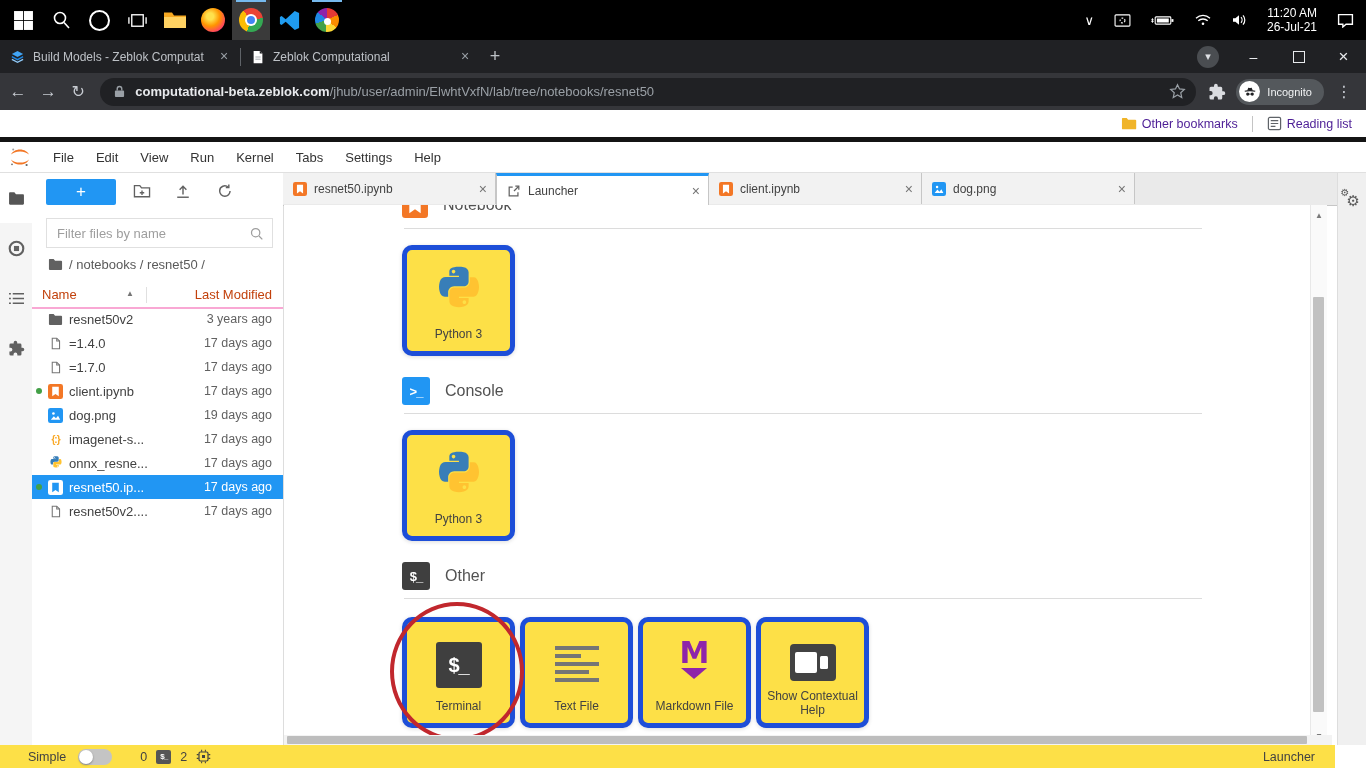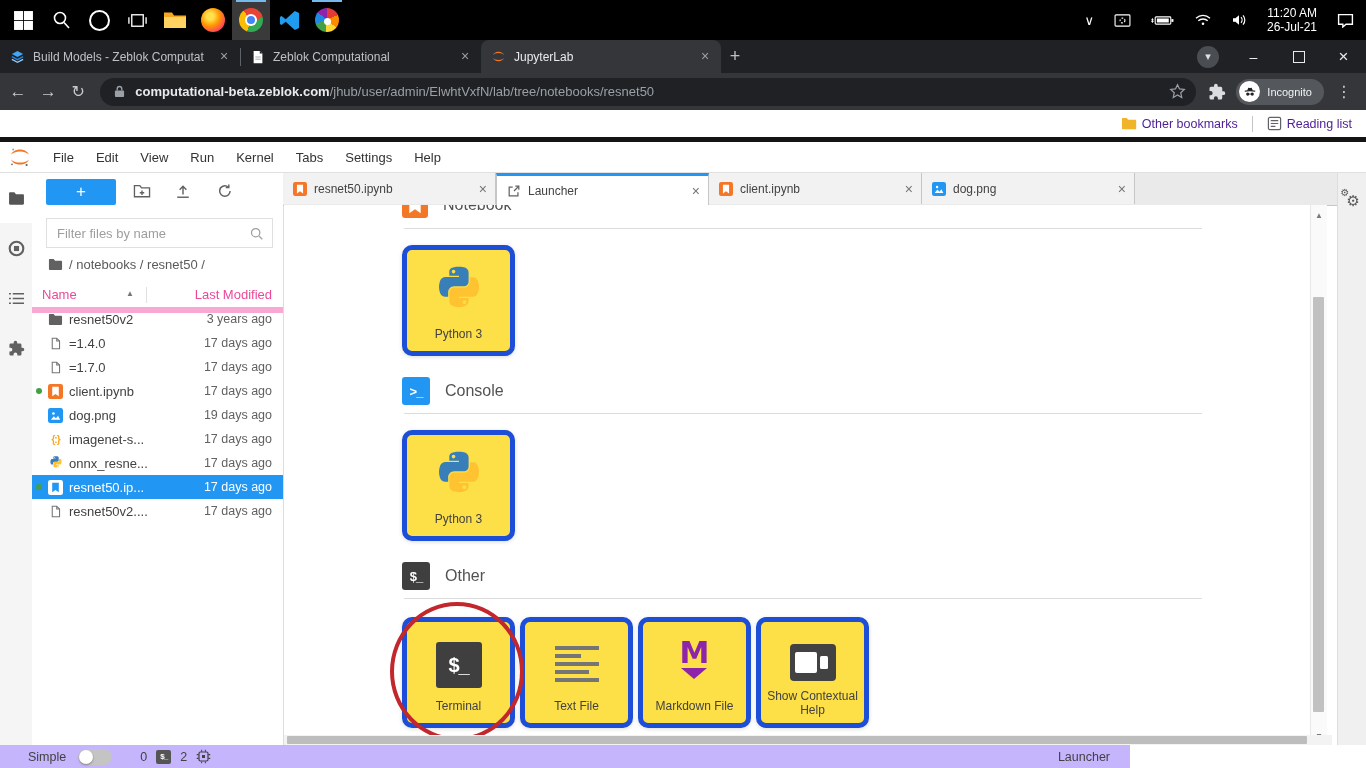--- a/index.html
+++ b/index.html
@@ -78,21 +78,21 @@
   .actcell.current{background:#fff;}
 
   #jl-sidebar{position:absolute;left:32px;top:31px;width:251px;height:572px;background:#fff;border-right:1px solid #ddd;}
   #fb-newbtn{position:absolute;left:14px;top:6px;width:70px;height:26px;background:#2196f3;border-radius:2px;color:#fff;display:flex;align-items:center;justify-content:center;font-size:17px;}
   .fb-tbico{position:absolute;top:10px;}
   #fb-filter{position:absolute;left:14px;top:45px;width:225px;height:28px;border:1px solid #e0e0e0;background:#fff;display:flex;align-items:center;}
   #fb-filter input{border:0;outline:0;flex:1;font-size:13px;color:#424242;padding:0 4px 0 10px;font-family:inherit;background:transparent;}
   #fb-filter input::placeholder{color:#9e9e9e;}
   #fb-filter .sico{margin-right:8px;}
   #fb-crumb{position:absolute;left:16px;top:84px;display:flex;align-items:center;gap:6px;font-size:13px;color:#5a5a5a;}
-  #fb-head{position:absolute;left:0;top:111px;width:251px;height:23px;border-bottom:6px solid #f9a8d4;font-size:13px;color:#ec4899;}
+  #fb-head{position:absolute;left:0;top:111px;width:251px;height:23px;border-bottom:2px solid #f9a8d4;font-size:13px;color:#c2410c;}
   #fb-head .hname{position:absolute;left:10px;top:3px;}
   #fb-head .hsort{position:absolute;left:94px;top:5px;color:#757575;font-size:8px;}
   .i-sort::before{content:"▲";}
   #fb-head .hdiv{position:absolute;left:114px;top:3px;width:1px;height:16px;background:#e0e0e0;}
   #fb-head .hmod{position:absolute;right:11px;top:3px;}
   #fb-list{position:absolute;left:0;top:134px;width:251px;}
   .frow{height:24px;display:flex;align-items:center;position:relative;font-size:13px;color:#424242;}
   .frow .fi{width:15px;margin-left:16px;display:flex;align-items:center;justify-content:center;}
   .frow .fname{margin-left:6px;white-space:nowrap;overflow:hidden;}
   .frow .fmod{margin-left:auto;padding-right:11px;color:#616161;font-size:12.5px;}
@@ -139,21 +139,21 @@
   #red-ellipse{position:absolute;left:106px;top:397px;width:126px;height:131px;border:4px solid #c1272d;border-radius:50%;}
 
   
   #vscroll{position:absolute;left:1310px;top:63px;width:16px;height:540px;background:#fafafa;border-left:1px solid #e8e8e8;}
   #vscroll .sarrow{position:absolute;left:0;width:16px;text-align:center;color:#7a7a7a;font-size:8px;}
   #vscroll .sthumb{position:absolute;left:2px;width:11px;background:#c1c1c1;border-radius:1px;}
   #hscroll{position:absolute;left:284px;top:593px;width:1048px;height:10px;background:#f3f3f3;}
   #hscroll .sthumb{position:absolute;left:3px;top:1px;width:1020px;height:8px;background:#bdbdbd;border-radius:1px;}
 
   
-  #jl-status{position:absolute;left:0;top:603px;width:1130px;height:23px;background:#c4b5fd;display:flex;align-items:center;font-size:12.5px;color:#424242;}
+  #jl-status{position:absolute;left:0;top:603px;width:1335px;height:23px;background:#fde047;display:flex;align-items:center;font-size:12.5px;color:#424242;}
   #toggle{width:34px;height:16px;border-radius:8px;background:#c4c4c4;position:relative;margin-left:12px;}
   #toggle .knob{position:absolute;left:1px;top:1px;width:14px;height:14px;border-radius:50%;background:#fff;box-shadow:0 1px 2px rgba(0,0,0,.35);}
   .term-mini{width:15px;height:14px;background:#555;border-radius:2px;color:#fff;font-size:8px;font-weight:bold;display:flex;align-items:center;justify-content:center;}
   #status-right{margin-left:auto;margin-right:20px;}
 </style>
 </head>
 <body>
 
 <div id="screen">
 
@@ -259,30 +259,20 @@
     <div class="ctab-sep"></div>
     <div class="ctab">
       <span>
         <svg viewBox="0 0 16 16" width="14" height="14">
             <path d="M3 1h7l3 3v11H3z" fill="#fff"></path>
             <path d="M10 1v3h3z" fill="#202124"></path>
             <path d="M5 8h6M5 10.5h6" stroke="#9aa0a6" stroke-width="1"></path>
           </svg>
       </span>
       <span class="ctitle">Zeblok Computational</span>
-      <span class="cclose i-close"></span>
-    </div>
-    <div class="ctab active">
-      <span>
-        <svg viewBox="0 0 24 24" width="15" height="15">
-            <path fill="#f37726" d="M12 17.6c-4 0-7.4-1.3-9-3.2 1.2 3 4.8 5.2 9 5.2s7.8-2.2 9-5.2c-1.6 1.9-5 3.2-9 3.2z"></path>
-            <path fill="#f37726" d="M12 6.4c4 0 7.4 1.3 9 3.2-1.2-3-4.8-5.2-9-5.2S4.2 6.6 3 9.6c1.6-1.9 5-3.2 9-3.2z"></path>
-          </svg>
-      </span>
-      <span class="ctitle">JupyterLab</span>
       <span class="cclose i-close"></span>
     </div>
     <div class="newtab i-plus"></div>
   </div>
   <div id="winctl">
     <div class="tabsearch i-caret"></div>
     <div class="wbtn i-dash"></div>
     <div class="wbtn">
         <span class="wmax"></span>
       </div>

